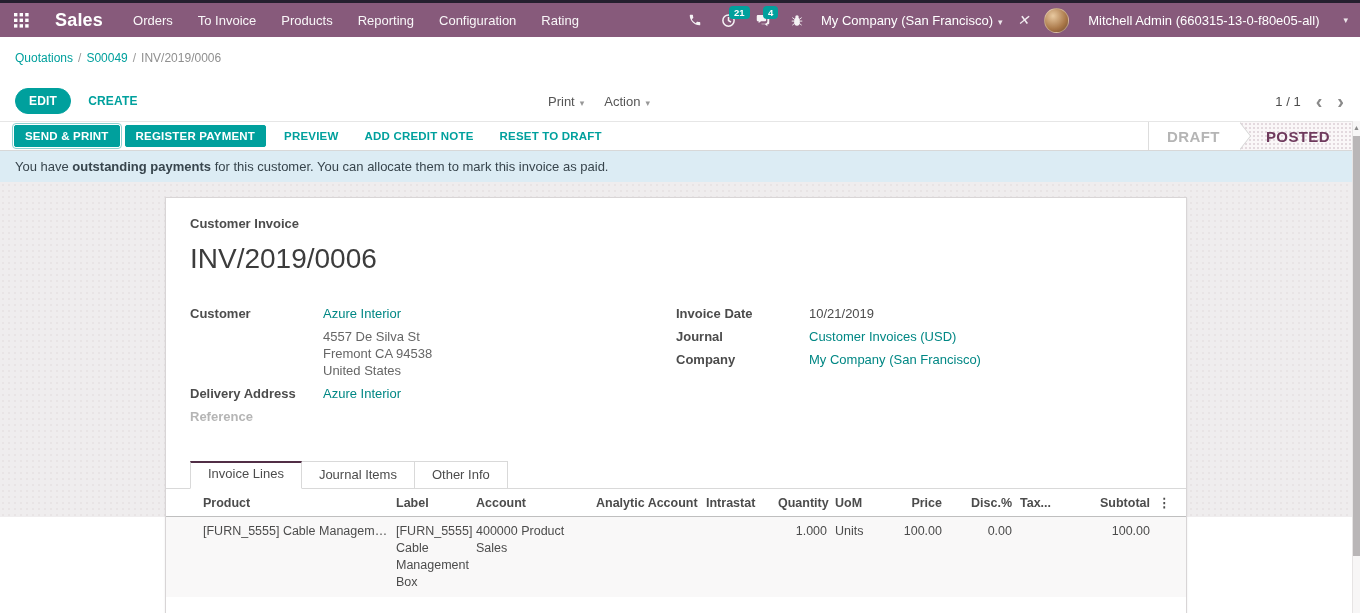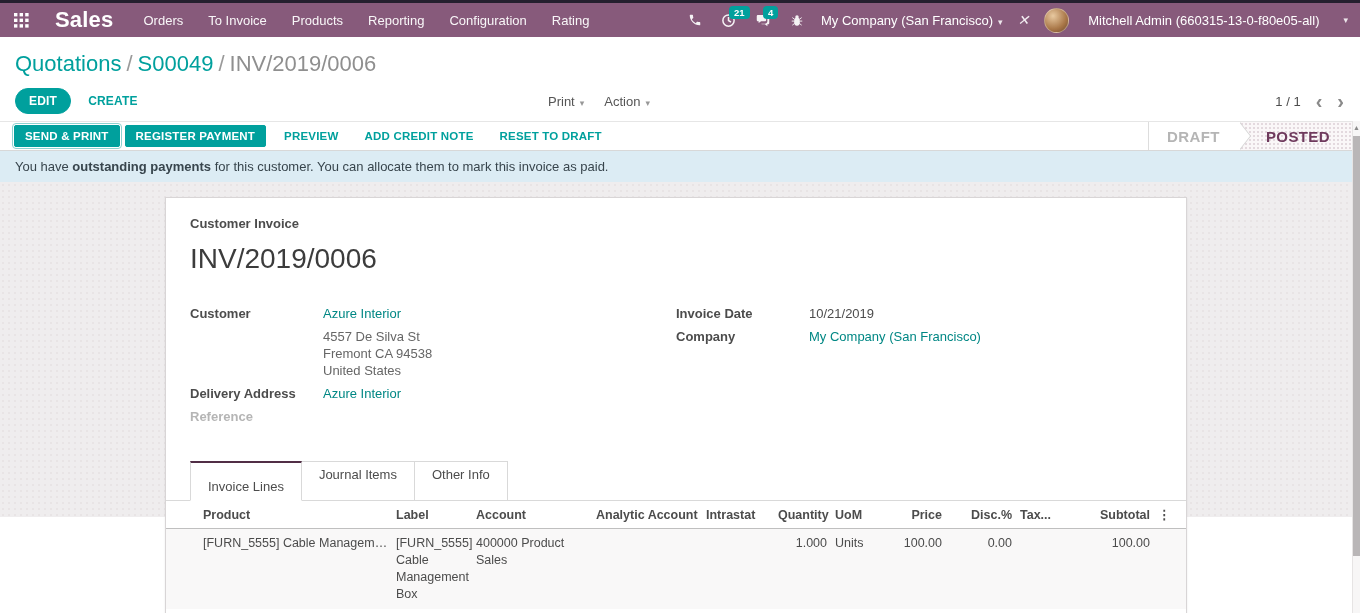--- a/index.html
+++ b/index.html
@@ -6,35 +6,35 @@
   body { font-family:"Liberation Sans", sans-serif; }
   .screen { position:relative; width:1360px; height:613px; background:#fff; overflow:hidden; }
 
   
   .top-strip { height:3px; background:#241f2e; }
 
   
   .navbar { height:34px; background:#875a7b; color:#fff; display:flex; align-items:center; justify-content:space-between; padding:0 12px 0 14px; }
   .nav-left { display:flex; align-items:center; }
   .apps-icon { display:flex; align-items:center; cursor:pointer; }
-  .app-name { font-size:22px; font-weight:700; margin:0 30px 0 26px; letter-spacing:.2px; cursor:pointer; }
+  .app-name { font-size:18px; font-weight:700; margin:0 30px 0 26px; letter-spacing:.2px; cursor:pointer; }
   .menu { display:flex; gap:25px; font-size:13px; }
   .menu-item { cursor:pointer; opacity:.95; }
   .nav-right { display:flex; align-items:center; gap:15px; font-size:13px; }
   .icon-wrap { position:relative; display:flex; align-items:center; cursor:pointer; padding:0 2px; }
   .badge { position:absolute; top:-7px; left:10px; background:#00a09d; color:#fff; font-size:9.5px; font-weight:700; line-height:13px; padding:0 5px; border-radius:4px; }
   .company, .user-name { cursor:pointer; white-space:nowrap; }
   .caret { font-size:9px; opacity:.85; margin-left:5px; display:inline-block; }
   .avatar { width:25px; height:25px; border-radius:50%; background:radial-gradient(circle at 35% 30%, #e8c9a0, #a97748 60%, #6d472a); border:1px solid rgba(255,255,255,.35); flex:0 0 auto; cursor:pointer; }
   .user-box { display:flex; align-items:center; gap:19px; cursor:pointer; }
   .tools-x { font-size:14px; opacity:.9; cursor:pointer; font-style:italic; }
 
   
   .control-panel { background:#fff; }
-  .breadcrumb { padding:14px 16px 6px 15px; font-size:22px; color:#8f8f8f; height:44px; }
+  .breadcrumb { padding:14px 16px 6px 15px; font-size:12px; color:#8f8f8f; height:44px; }
   .crumb-link { color:#00a09d; text-decoration:none; cursor:pointer; }
   .crumb-sep { color:#9a9a9a; padding:0 5px; }
   .crumb-current { color:#8f8f8f; }
   .cp-row { position:relative; height:40px; display:flex; align-items:center; padding-left:15px; }
   .btn-teal { background:#00a09d; color:#fff; border:1px solid #00a09d; font-family:inherit; font-size:12px; font-weight:700; padding:5px 13px; border-radius:13px; cursor:pointer; letter-spacing:.2px; }
   .btn-flat { background:transparent; border:none; color:#00a09d; font-family:inherit; font-size:12px; font-weight:700; margin-left:17px; cursor:pointer; letter-spacing:.2px; }
   .cp-center { position:absolute; left:548px; display:flex; gap:20px; font-size:13px; color:#555; }
   .dropdown-toggle { cursor:pointer; }
   .dropdown-toggle .caret { opacity:.6; color:#555; }
   .cp-pager { margin-left:auto; display:flex; align-items:center; gap:15px; padding-right:16px; color:#4c4c4c; font-size:13px; }
@@ -69,21 +69,21 @@
   .flabel.muted { color:#b5b5b5; }
   .fvalue { color:#4c4c4c; }
   .flink { color:#008784; text-decoration:none; cursor:pointer; }
   .addr { margin-left:133px; font-size:13px; line-height:17px; color:#666; margin-bottom:0; }
   .addr-block { margin-bottom:6px; }
 
   
   .tabs { display:flex; margin:30px -24px 0 -24px; padding-left:24px; border-bottom:1px solid #d9d9d9; }
   .tab { font-size:13px; color:#4c4c4c; background:#fff; border:1px solid #d9d9d9; padding:5px 17px 6px; margin-bottom:-1px; cursor:pointer; }
   .tab + .tab { border-left:none; }
-  .tab.active { border-top:2px solid #512e46; border-bottom:1px solid #fff; padding-top:16px; }
+  .tab.active { border-top:2px solid #512e46; border-bottom:1px solid #fff; padding-top:3px; }
 
   
   .lines-table { width:1020px; margin:0 -24px; border-collapse:collapse; table-layout:fixed; }
   .lines-table th { font-size:12.5px; font-weight:700; color:#4c4c4c; text-align:left; padding:6px 4px; border-bottom:1px solid #bfbfbf; white-space:nowrap; overflow:hidden; }
   .lines-table th.num, .lines-table td.num { text-align:right; }
   .lines-table td { font-size:12.5px; color:#4c4c4c; padding:6px 4px; vertical-align:top; line-height:17px; }
   .lines-table tbody tr:nth-child(odd) { background:#f9f8f8; }
   .cell-ellipsis { white-space:nowrap; overflow:hidden; text-overflow:ellipsis; }
   .kebab { color:#5a5a5a; font-weight:700; font-size:13px; cursor:pointer; text-align:center; }
   .empty-row td { height:22px; padding:0; }
@@ -222,20 +222,24 @@
           </div>
           <div class="field-row">
             <span class="flabel muted">Reference</span>
             <span class="fvalue"></span>
           </div>
         </div>
         <div class="field-col">
           <div class="field-row">
             <span class="flabel">Invoice Date</span>
             <span class="fvalue">10/21/2019</span>
+          </div>
+          <div class="field-row">
+            <span class="flabel">Journal</span>
+            <a class="fvalue flink">Customer Invoices (USD)</a>
           </div>
           <div class="field-row">
             <span class="flabel">Company</span>
             <a class="fvalue flink">My Company (San Francisco)</a>
           </div>
         </div>
       </div>
 
       <div class="tabs">
         <span class="tab active">Invoice Lines</span>

